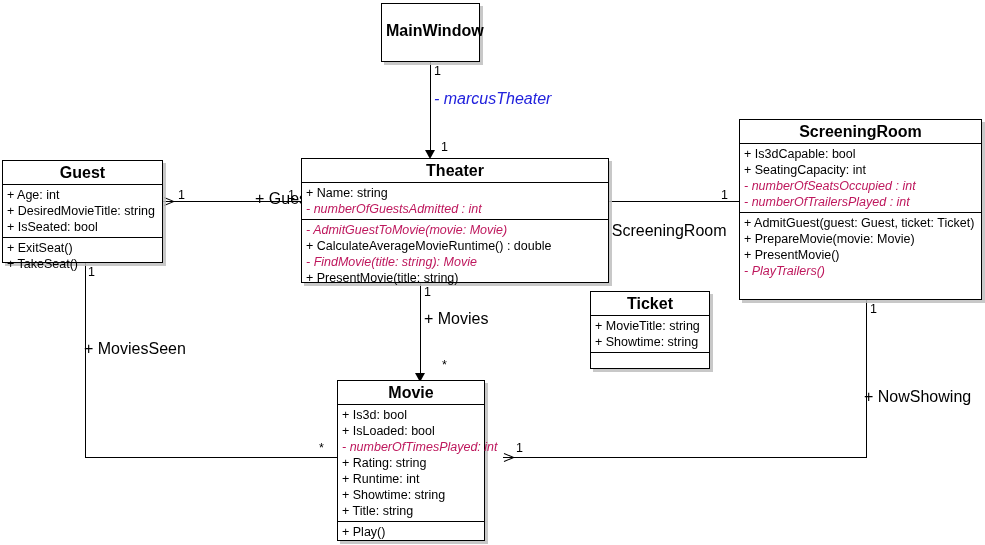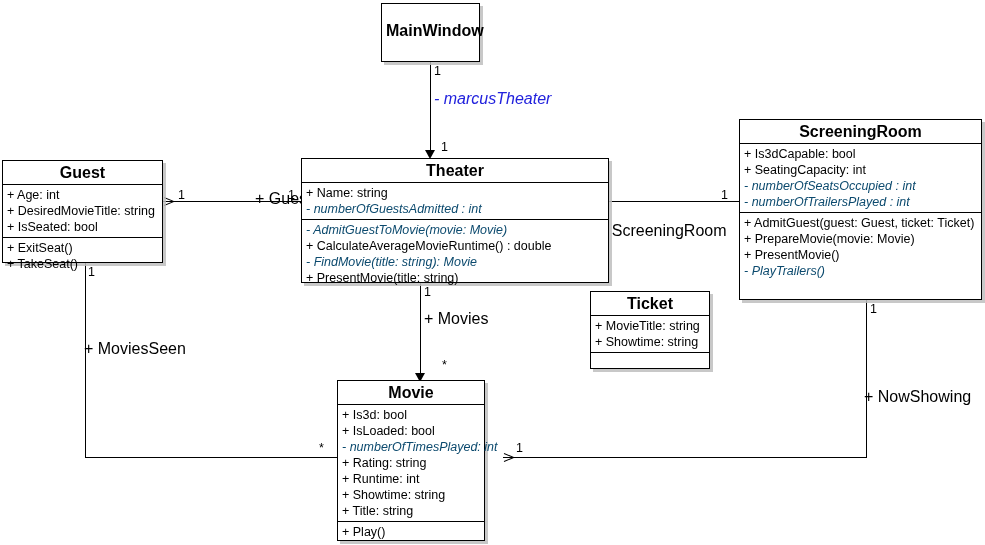--- a/index.html
+++ b/index.html
@@ -40,21 +40,21 @@
     height: 20px;
   }
   .member {
     font-size: 12.5px;
     line-height: 16px;
     color: #000000;
     white-space: nowrap;
     padding: 0 3px 0 4px;
   }
   .member.priv {
-    color: #0c4a6e;
+    color: #be185d;
     font-style: italic;
   }
 
   
   .hline, .vline {
     position: absolute;
     background: #000000;
   }
   .hline { height: 1px; }
   .vline { width: 1px; }

